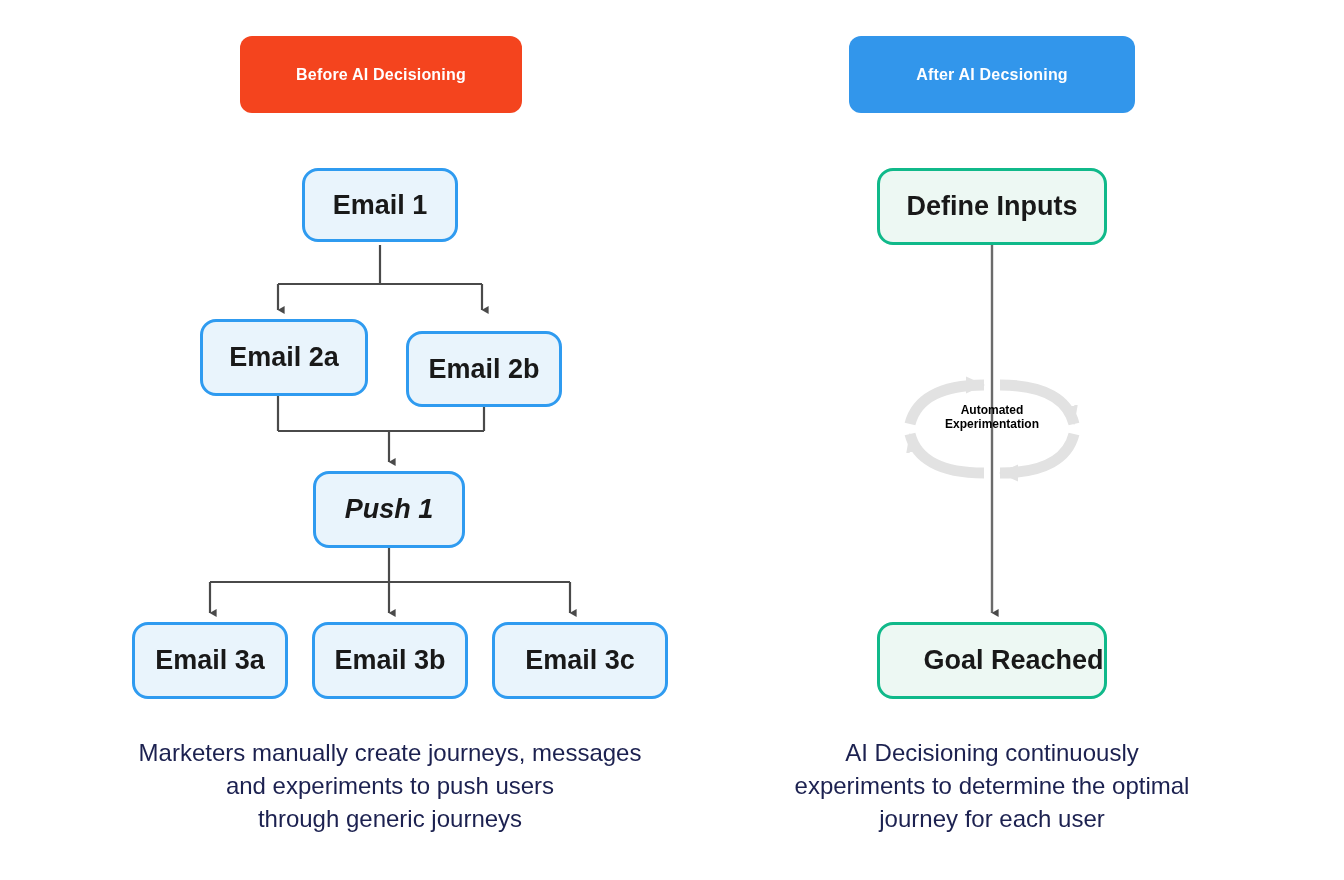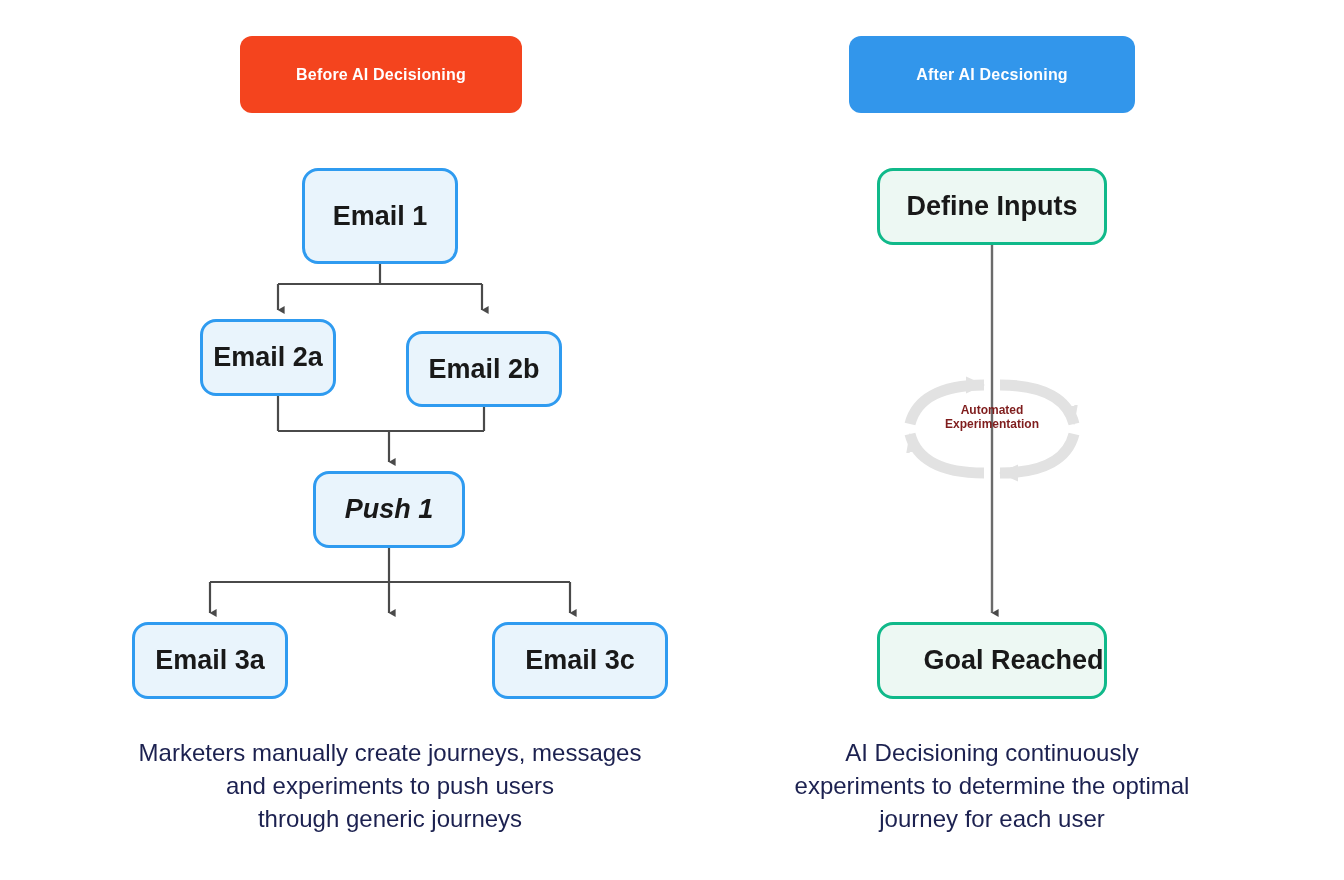--- a/index.html
+++ b/index.html
@@ -68,22 +68,22 @@
     border: 3px solid #2f9bf0;
     font-size: 27px;
   }
   .node.green {
     background: #edf8f3;
     border: 3px solid #10b98a;
     font-size: 27px;
   }
 
   
-  #node-email1     { left: 302px; top: 168px; width: 156px; height: 96px; }
-  #node-email2a    { left: 200px; top: 319px; width: 136px; height: 77px; }
+  #node-email1     { left: 302px; top: 168px; width: 156px; height: 74px; }
+  #node-email2a    { left: 200px; top: 319px; width: 168px; height: 77px; }
   #node-email2b    { left: 406px; top: 331px; width: 156px; height: 76px; }
   #node-push1      { left: 313px; top: 471px; width: 152px; height: 77px; font-style: italic; }
   #node-email3a    { left: 132px; top: 622px; width: 156px; height: 77px; }
   #node-email3b    { left: 312px; top: 622px; width: 156px; height: 77px; }
   #node-email3c    { left: 492px; top: 622px; width: 176px; height: 77px; }
 
   
   #node-define     { left: 877px; top: 168px; width: 230px; height: 77px; }
   #node-goal       { left: 877px; top: 622px; width: 230px; height: 77px; padding-left: 43px; }
 
@@ -98,21 +98,21 @@
     pointer-events: none;
   }
 
   
   #loop-label {
     position: absolute;
     left: 932px;
     top: 403px;
     width: 120px;
     text-align: center;
-    color: #7f1d1d;
+    color: #000000;
     font-size: 12px;
     font-weight: bold;
     line-height: 14px;
     z-index: 3;
   }
 
   
   .caption {
     position: absolute;
     color: #1c2150;
@@ -184,20 +184,21 @@
   <div class="node blue" id="node-email1">Email 1</div>
 
   <div class="node blue" id="node-email2a">Email 2a</div>
 
   <div class="node blue" id="node-email2b">Email 2b</div>
 
   <div class="node blue" id="node-push1">Push 1</div>
 
   <div class="node blue" id="node-email3a">Email 3a</div>
 
+  <div class="node blue" id="node-email3b">Email 3b</div>
 
   <div class="node blue" id="node-email3c">Email 3c</div>
 
   <div class="node green" id="node-define">Define Inputs</div>
 
   <div class="node green" id="node-goal">Goal Reached</div>
 
   <div id="loop-label">Automated
 Experimentation</div>
 

